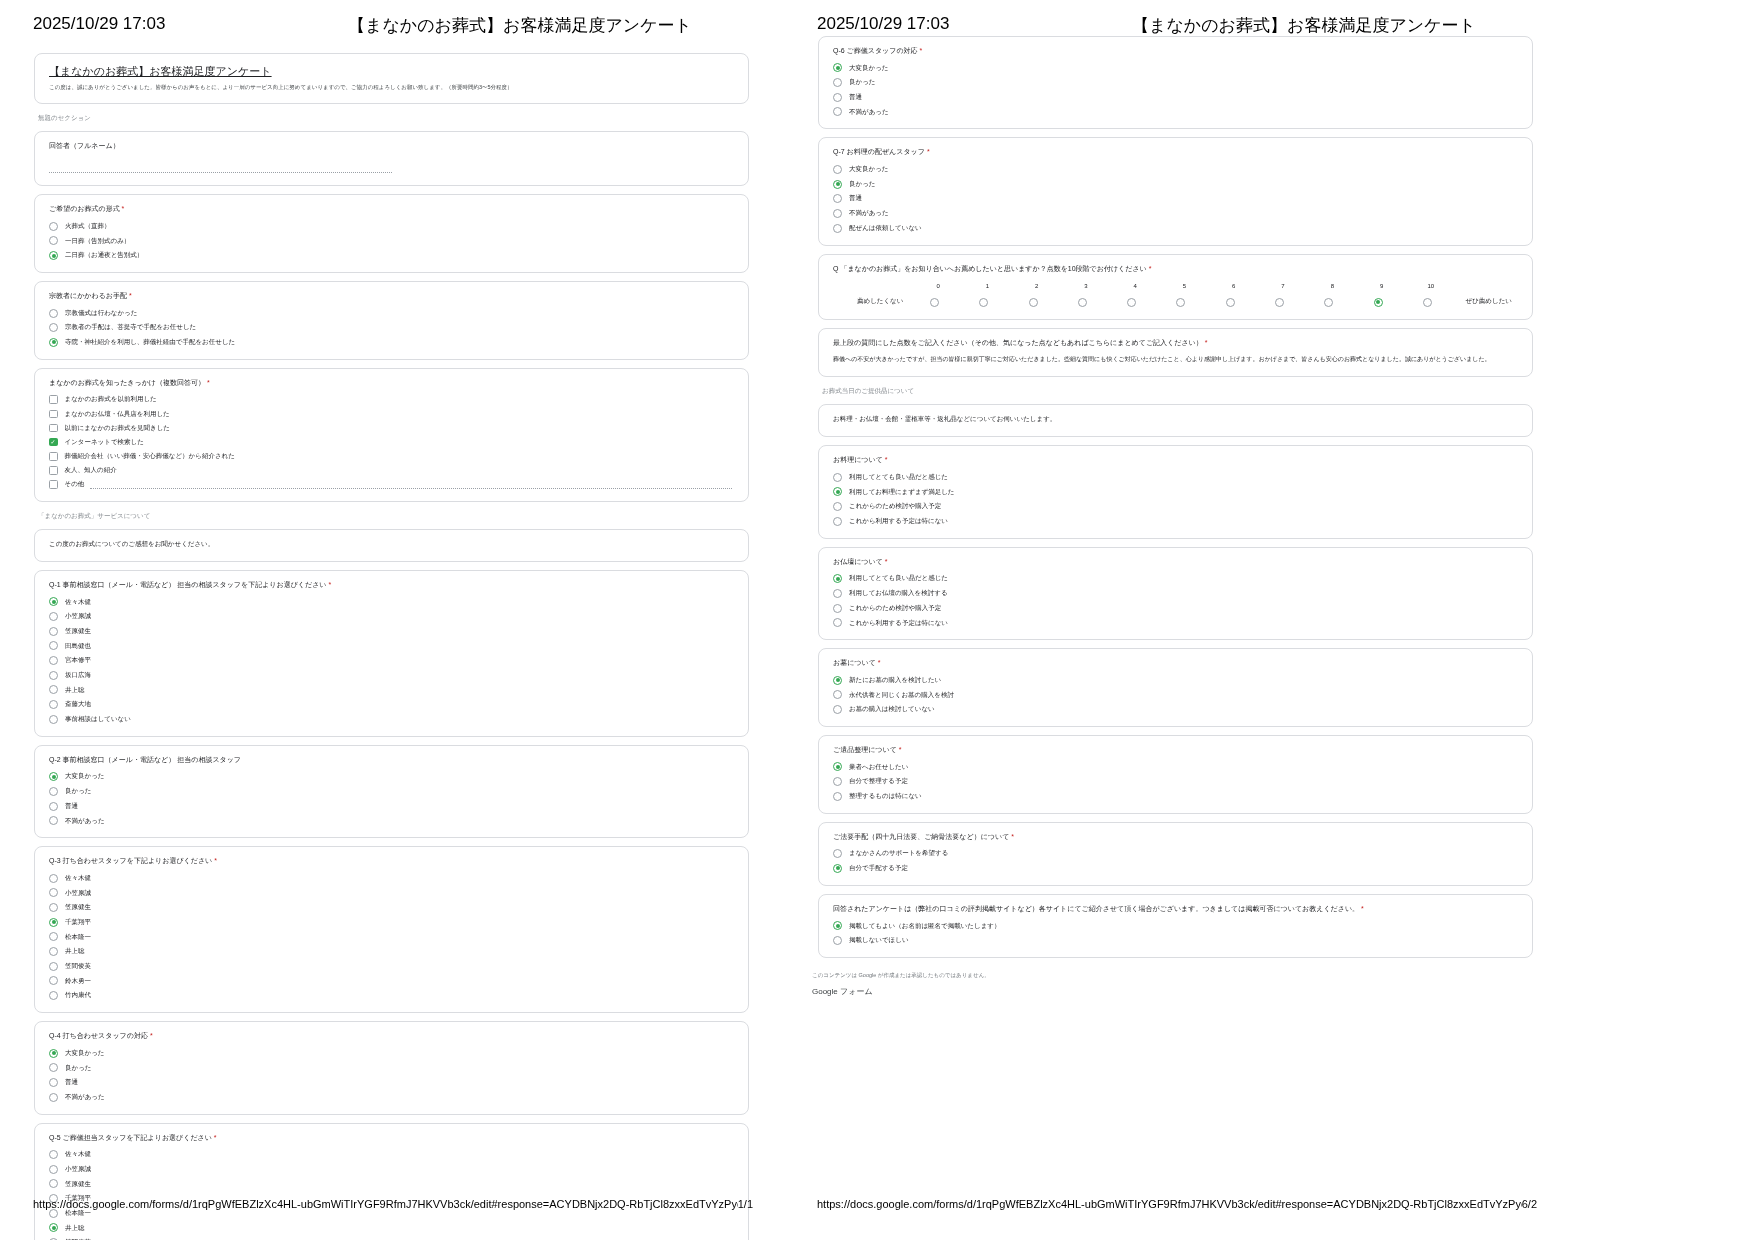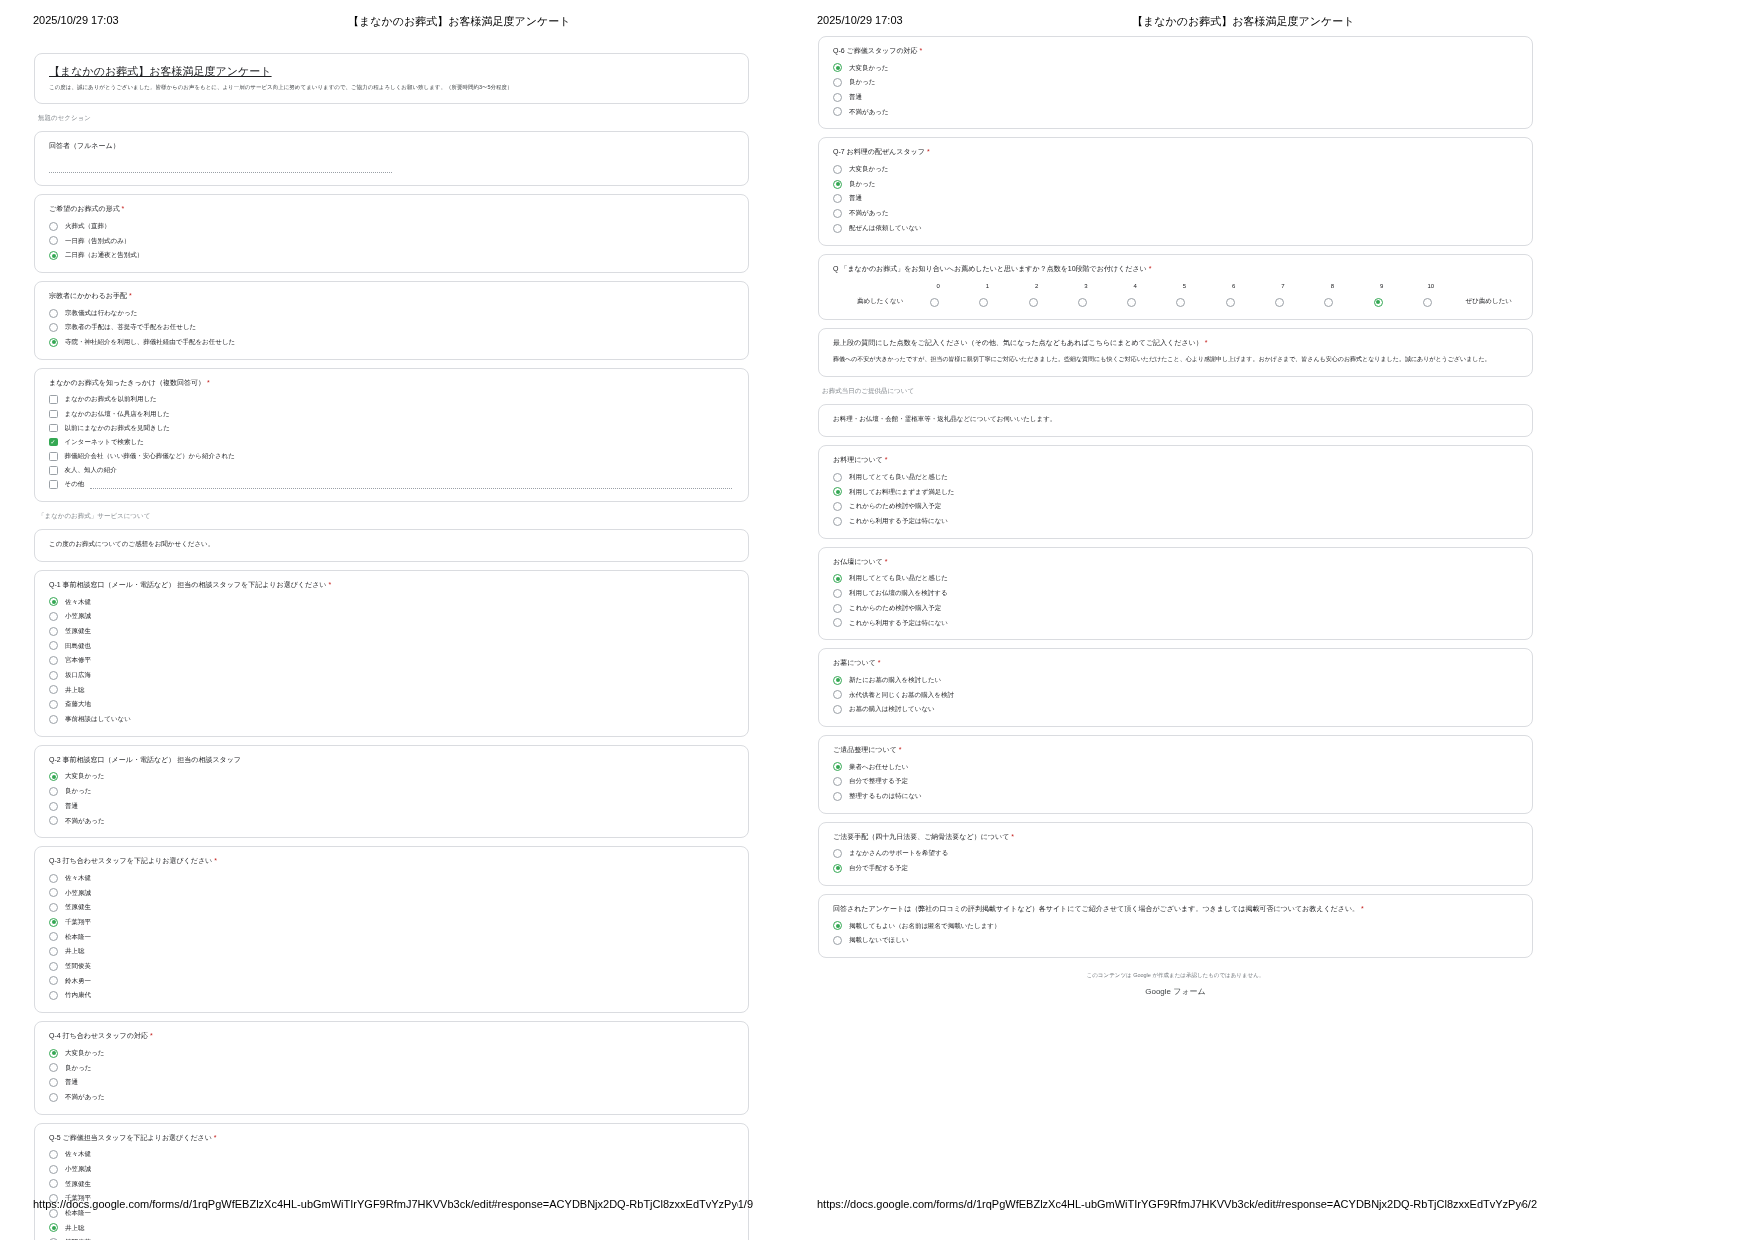--- a/index.html
+++ b/index.html
@@ -4,21 +4,21 @@
 <style>
   html,body{margin:0;padding:0;}
   body{
     width:1753px;height:1240px;background:#ffffff;position:relative;
     font-family:"Liberation Sans","DejaVu Sans",sans-serif;color:#202124;
     overflow:hidden;
   }
   .page{position:absolute;top:0;width:727px;}
   #page1{left:28px;}
   #page2{left:812px;}
-  .pheader{position:relative;height:33px;font-size:11px;color:#000;}
+  .pheader{position:relative;height:33px;font-size:17px;color:#000;}
   .pheader .dt{position:absolute;left:5px;top:14px;}
   .pheader .pt{position:absolute;left:320px;top:14px;}
   .content{position:relative;}
   #page1 .content{padding-top:20px;}
   #page2 .content{padding-top:3px;}
   .qblock{
     border:1px solid #dadce0;border-radius:8px;background:#fff;
     padding:10px 14px 12px 14px;margin:0 6px 8px 6px;
   }
   .qtitle{font-size:7px;line-height:1.2;margin-bottom:8px;color:#202124;}
@@ -37,21 +37,21 @@
   .section-label{color:#80868b;font-size:6.5px;margin:10px 8px 8px 10px;}
   .note-text{font-size:6.5px;}
   .form-title{font-size:11px;text-decoration:underline;margin-bottom:5px;color:#202124;}
   .form-desc{font-size:5.5px;color:#3c4043;white-space:nowrap;overflow:hidden;}
   .scale-row{display:flex;align-items:flex-end;margin-top:10px;}
   .scale-edge{font-size:6.5px;white-space:nowrap;flex:none;padding:0 10px 1px 24px;}
   .scale-edge.right{padding:0 6px 1px 10px;}
   .scale-cell{flex:1;display:flex;flex-direction:column;align-items:center;}
   .scale-num{font-size:6px;margin-bottom:9px;}
   .answer-text{font-size:6px;color:#202124;white-space:nowrap;overflow:hidden;margin-top:4px;}
-  .gfooter{text-align:center;margin-top:14px;}
+  .gfooter{margin-top:14px;}
   .gf1{font-size:5.5px;color:#70757a;margin-bottom:7px;}
   .gf2{font-size:8px;color:#3c4043;}
   .pfooter{position:absolute;top:1198px;width:727px;font-size:11px;color:#000;display:flex;}
   .pfooter .furl{flex:1;padding-left:5px;white-space:nowrap;overflow:hidden;}
   .pfooter .fpage{flex:none;padding-right:2px;}
 </style>
 </head>
 <body>
 
 <div class="page" id="page1">
@@ -278,21 +278,21 @@
           <span class="opt-label">井上聡</span>
         </div>
         <div class="opt">
           <span class="radio"></span>
           <span class="opt-label">笠間俊英</span>
         </div>
       </div>
     </div>
   <div class="pfooter">
     <span class="furl">https://docs.google.com/forms/d/1rqPgWfEBZlzXc4HL-ubGmWiTIrYGF9RfmJ7HKVVb3ck/edit#response=ACYDBNjx2DQ-RbTjCl8zxxEdTvYzPyc…</span>
-    <span class="fpage">1/9</span>
+    <span class="fpage">1/1</span>
   </div>
 </div>
 
 <div class="page" id="page2">
   <div class="pheader">
     <span class="dt">2025/10/29 17:03</span>
     <span class="pt">【まなかのお葬式】お客様満足度アンケート</span>
   </div>
   <div class="content" id="content2">
       <div class="qblock">

